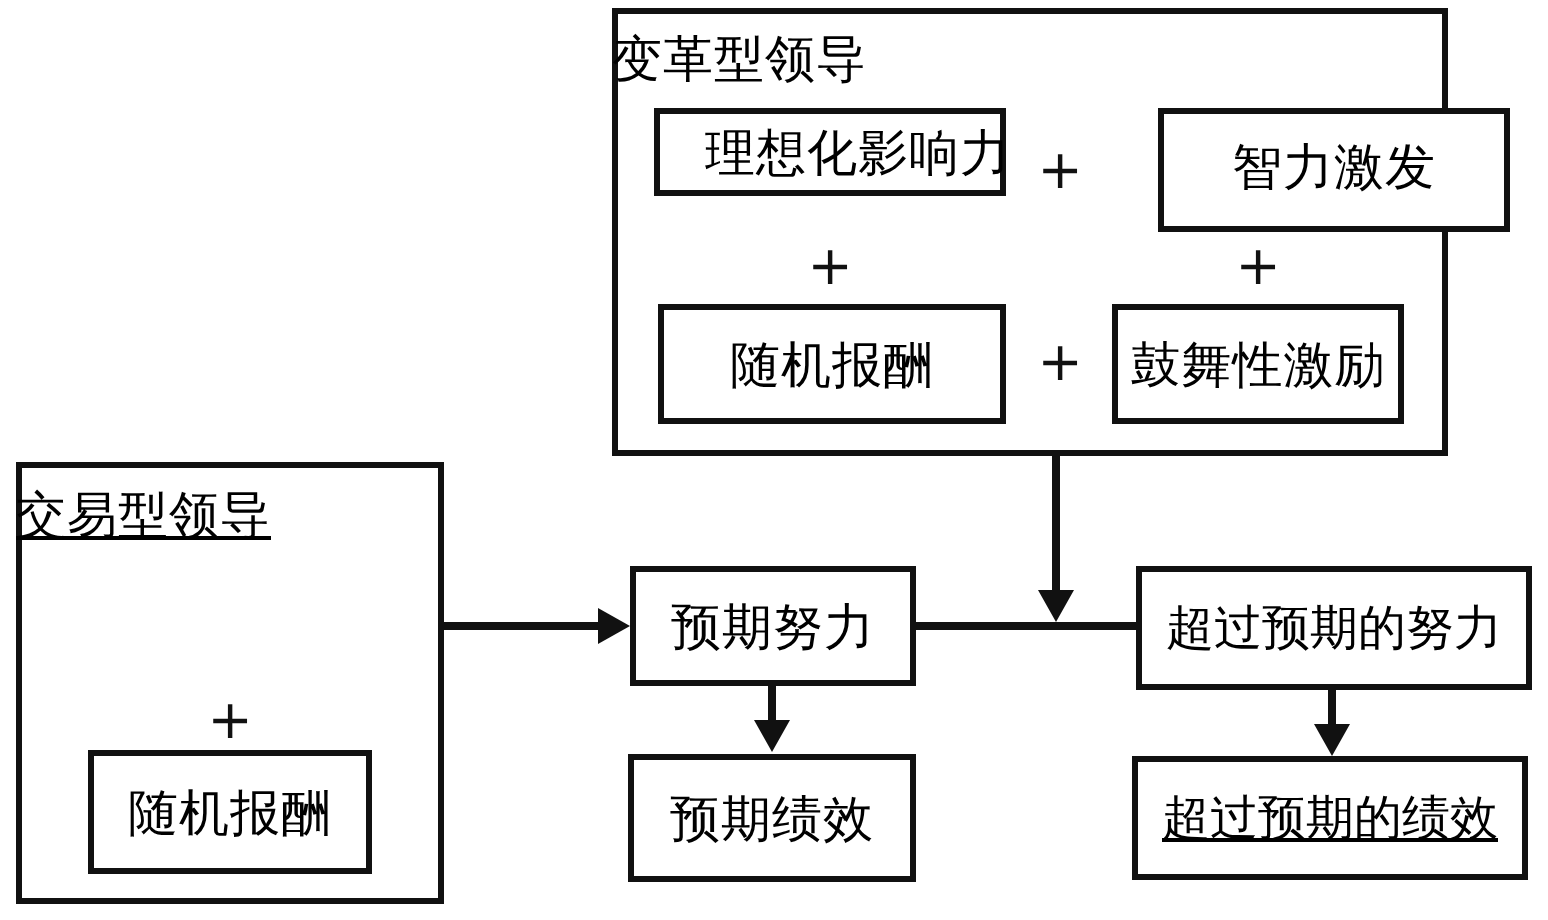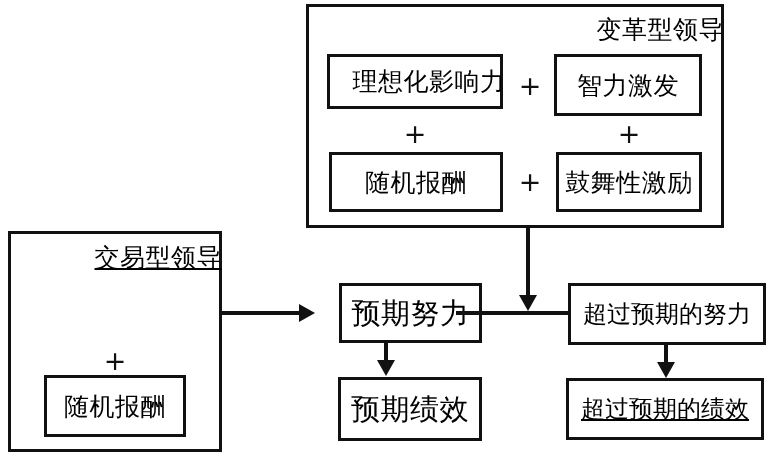--- a/index.html
+++ b/index.html
@@ -35,29 +35,29 @@
   .group-box {
     position: absolute;
     box-sizing: border-box;
     border: 3px solid #111111;
     background: #ffffff;
   }
   .group-title {
     position: absolute;
     left: 0;
     right: 0;
-    text-align: right;
+    text-align: left;
     white-space: nowrap;
     line-height: 1;
   }
 
   
   .t-title      { font-size: 25px; letter-spacing: 0.5px; }
   .t-inner      { font-size: 25px; letter-spacing: 0.5px; }
-  .t-flow       { font-size: 29px; letter-spacing: 0.5px; margin-left: 24px; }
+  .t-flow       { font-size: 25px; letter-spacing: 0.5px; }
   .t-flow-long  { font-size: 24px; letter-spacing: 0px; }
 
   
   .plus {
     position: absolute;
     font-size: 27px;
     line-height: 1;
     font-weight: 500;
     text-align: center;
     white-space: nowrap;
@@ -94,25 +94,25 @@
 </style>
 </head>
 <body>
 
 <div id="canvas">
 
   <div class="group-box" style="left:306px; top:4px; width:418px; height:224px;">
   </div>
   <div class="group-title t-title" style="left:306px; top:17px; width:418px;">变革型领导</div>
 
-  <div class="box t-inner" style="left:327px; top:54px; width:176px; height:55px;padding-left:28px;">理想化影响力</div>
+  <div class="box t-inner" style="left:327px; top:54px; width:176px; height:44px;padding-left:28px;">理想化影响力</div>
 
   <div class="plus" style="left:508px; top:72px; width:44px;">+</div>
 
-  <div class="box t-inner" style="left:554px; top:54px; width:148px; height:62px;">智力激发</div>
+  <div class="box t-inner" style="left:579px; top:54px; width:176px; height:62px;font-family:Liberation Mono, monospace;">智力激发</div>
 
   <div class="plus" style="left:327px; top:120px; width:176px;">+</div>
 
   <div class="plus" style="left:555px; top:120px; width:148px;">+</div>
 
   <div class="box t-inner" style="left:329px; top:152px; width:174px; height:60px;">随机报酬</div>
 
   <div class="plus" style="left:508px; top:168px; width:44px;">+</div>
 
   <div class="box t-inner" style="left:556px; top:152px; width:146px; height:60px;">鼓舞性激励</div>

